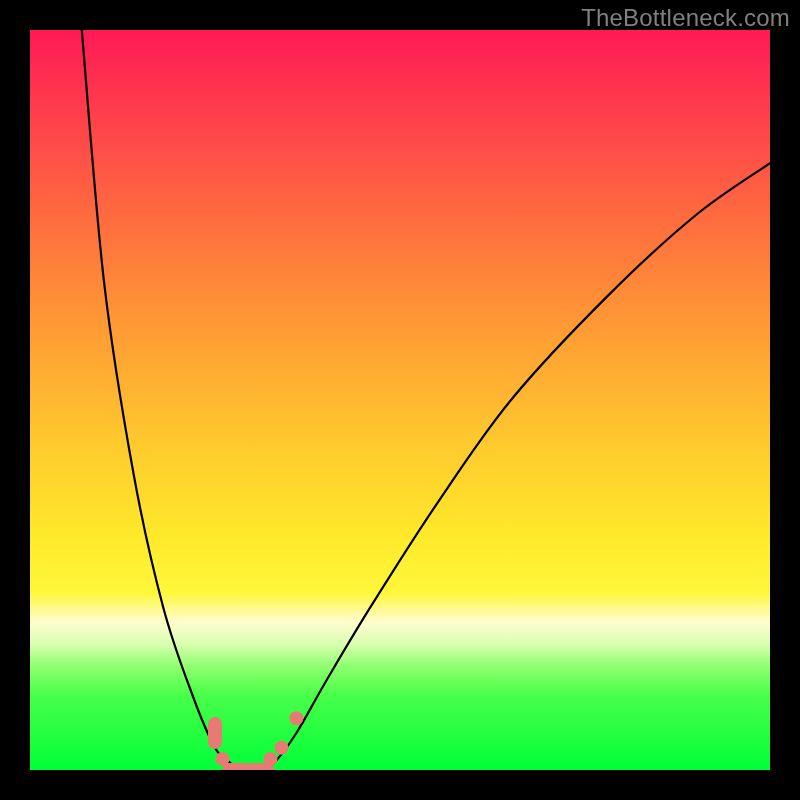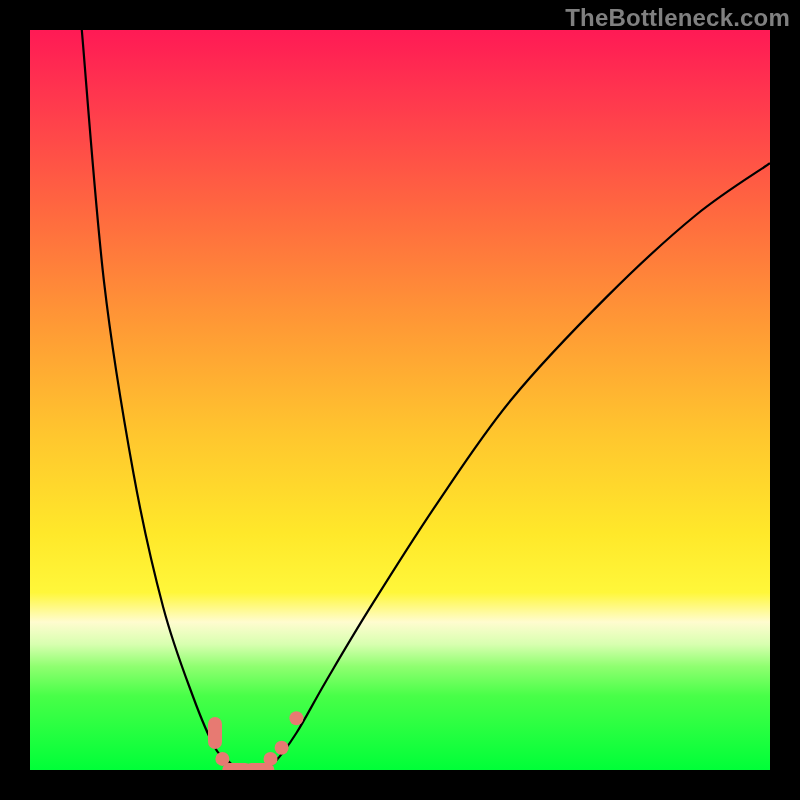--- a/index.html
+++ b/index.html
@@ -31,21 +31,21 @@
       #48ff48 90%,
       #00ff38 100%
     );
   }
   .watermark {
     position: absolute;
     top: 4px;
     right: 10px;
     color: #808080;
     font-size: 24px;
-    font-weight: 700;
+    font-weight: 400;
     letter-spacing: 0.2px;
     z-index: 5;
   }
   svg.overlay {
     position: absolute;
     left: 30px;
     top: 30px;
     width: 740px;
     height: 740px;
     pointer-events: none;

